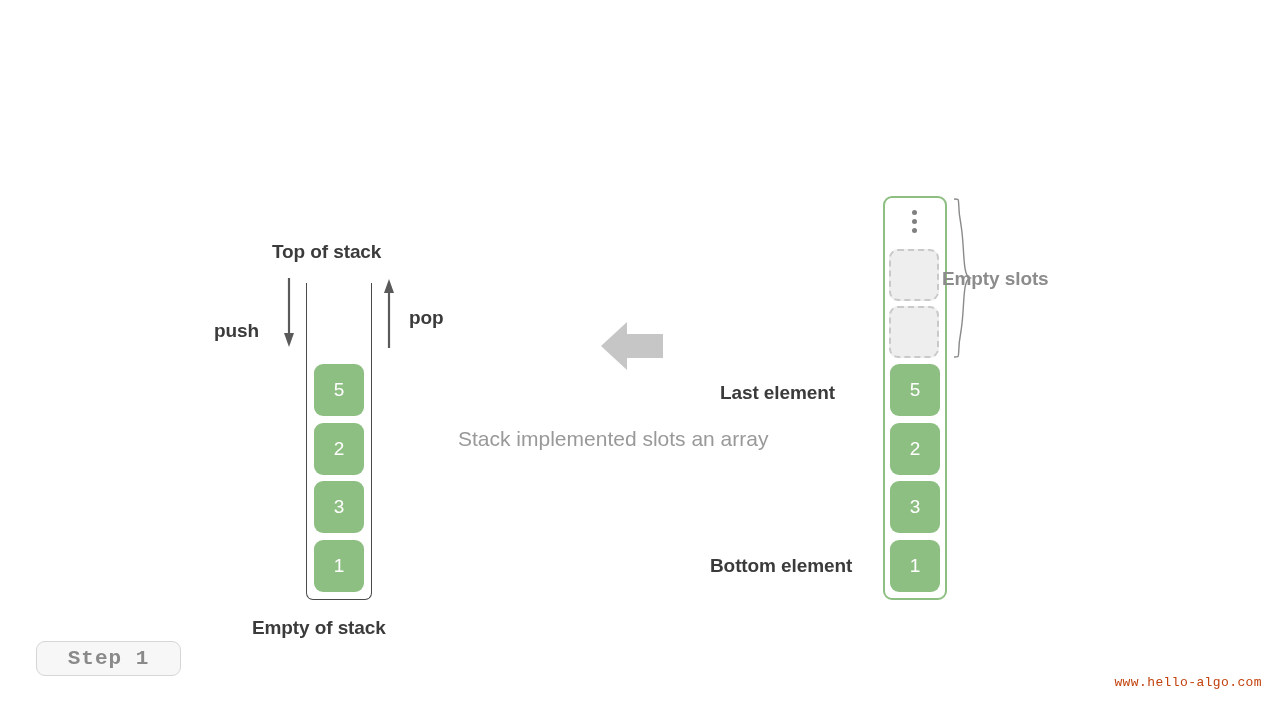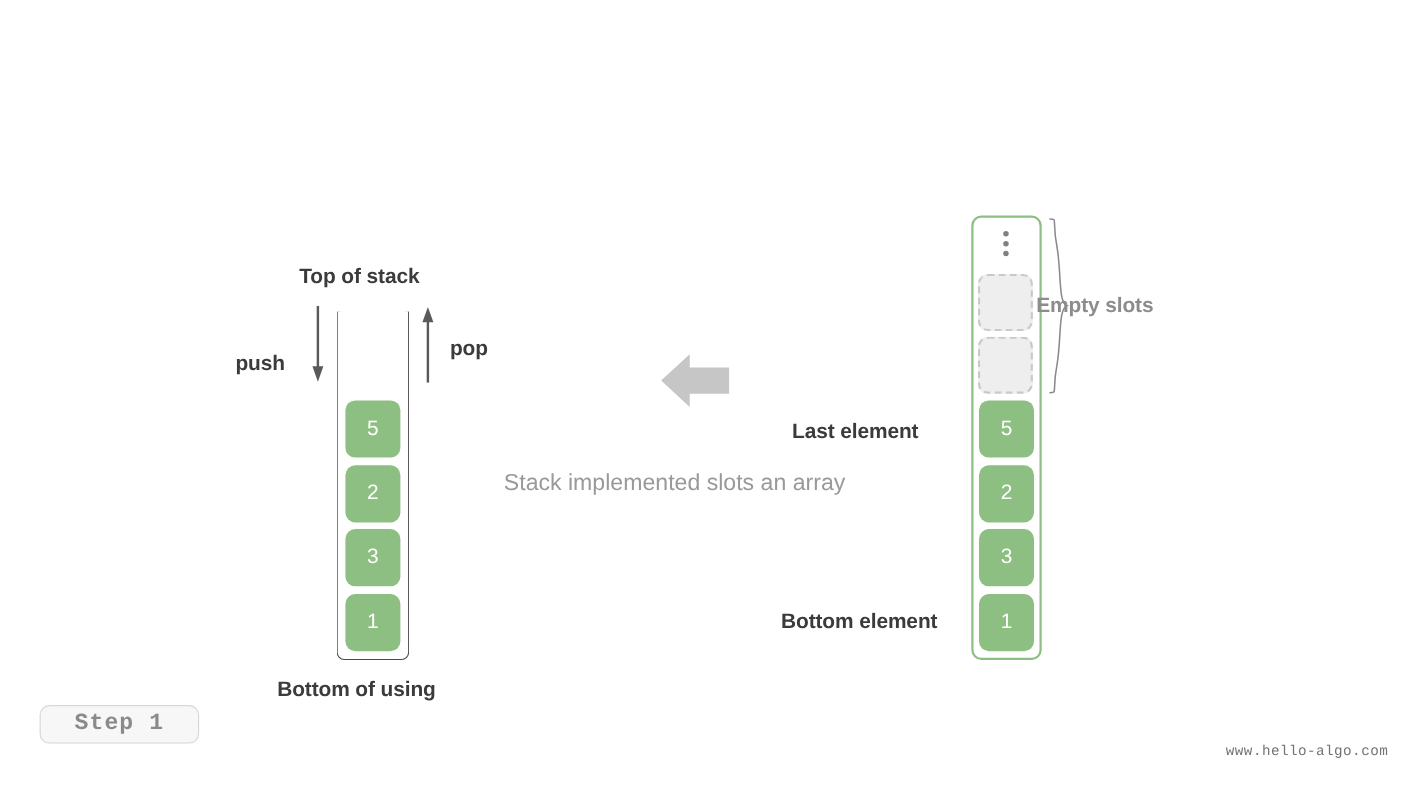--- a/index.html
+++ b/index.html
@@ -165,21 +165,21 @@
     box-sizing: border-box;
   }
 
   
   .watermark {
     position: absolute;
     right: 18px;
     top: 675px;
     font-family: "Liberation Mono", monospace;
     font-size: 13px;
-    color: #737373;
+    color: #c2410c;
     letter-spacing: 0.4px;
     white-space: nowrap;
   }
 </style>
 </head>
 <body>
 
 <div class="canvas">
 
   <div id="left-stack-group" class="abs">
@@ -200,21 +200,21 @@
 
     <div class="abs label-bold" style="left:409px; top:307px;text-align:center;">pop</div>
 
     <div class="stack-frame"></div>
 
     <div class="cell" style="left:314px; top:364px;">5</div>
     <div class="cell" style="left:314px; top:423px;">2</div>
     <div class="cell" style="left:314px; top:481px;">3</div>
     <div class="cell" style="left:314px; top:540px;">1</div>
 
-    <div class="abs label-bold" style="left:252px; top:617px;">Bottom of using</div>
+    <div class="abs label-bold" style="left:252px; top:617px;">Empty of stack</div>
   </div>
 
   <svg class="big-arrow" viewBox="0 0 62 56">
     <polygon points="0,28 26,4 26,16 62,16 62,40 26,40 26,52" fill="#c6c6c6"></polygon>
   </svg>
 
   <div class="abs caption" style="left:458px; top:427px;">Stack implemented slots an array</div>
 
   <div id="right-array-group">
 

